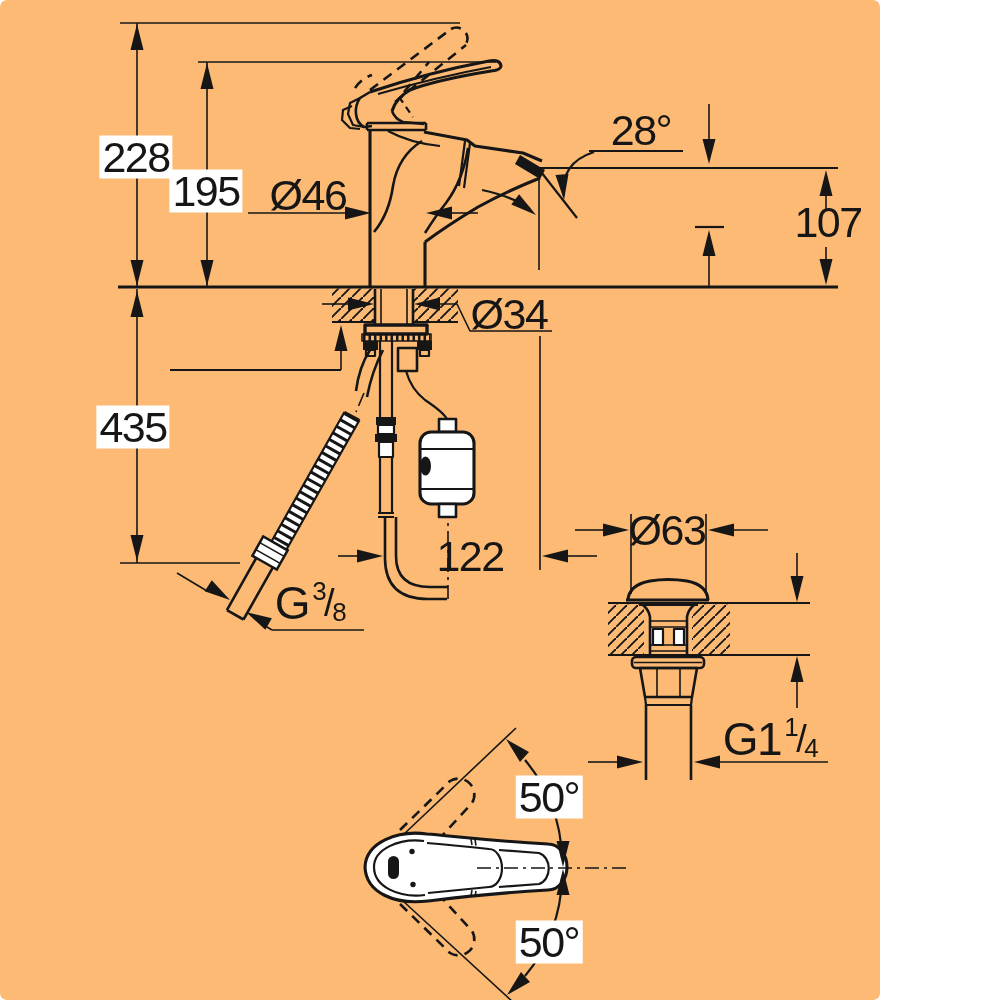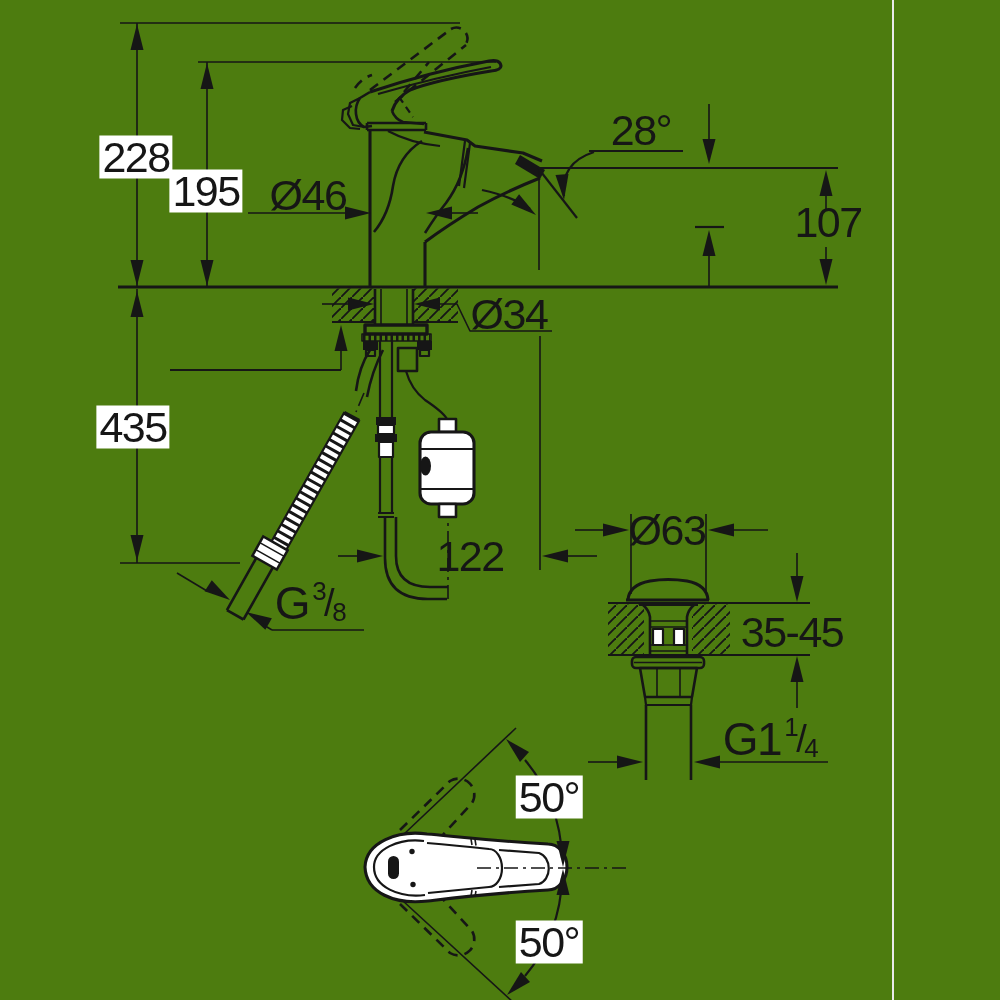--- a/index.html
+++ b/index.html
@@ -1,17 +1,17 @@
 <!DOCTYPE html>
 <html><head>
 <meta charset="utf-8">
 <style>
   html,body{margin:0;padding:0;background:#fff;}
-  .canvas{position:relative;width:1000px;height:1000px;background:#4d7c0f;overflow:hidden;
-          font-family:"Liberation Sans", sans-serif;color:#161616;}
+  .canvas{position:relative;width:880px;height:1000px;background:#fdba74;overflow:hidden;
+          font-family:"Liberation Sans", sans-serif;color:#161616;border-radius:7px;}
   svg{position:absolute;left:0;top:0;}
   .ln{fill:none;stroke:#161616;stroke-linejoin:round;}
   .w1{stroke-width:1.6;} .w2{stroke-width:2.2;} .w25{stroke-width:2.6;} .w3{stroke-width:3.1;}
   .ar{fill:#161616;stroke:none;}
   .dsh{stroke-dasharray:10 7;}
   .dsh2{stroke-dasharray:7 5;}
   .dd{stroke-dasharray:14 5 3 5;}
   .wf{fill:#ffffff;}
   .lbl{position:absolute;transform:translate(-50%,-50%);font-size:43px;letter-spacing:-1.5px;
        white-space:nowrap;line-height:1.0;color:#161616;}
@@ -250,21 +250,20 @@
 
 <div class="lbl bg" style="left:136px;top:157px">228</div>
 <div class="lbl bg" style="left:206px;top:191px">195</div>
 <div class="lbl" style="left:308px;top:195px">Ø46</div>
 <div class="lbl" style="left:641px;top:130px">28°</div>
 <div class="lbl" style="left:828px;top:222px">107</div>
 <div class="lbl" style="left:509px;top:314px">Ø34</div>
 <div class="lbl bg" style="left:133px;top:427px">435</div>
 <div class="lbl" style="left:470px;top:556px">122</div>
 <div class="lbl" style="left:667px;top:530px">Ø63</div>
-<div class="lbl" style="left:792px;top:632px">35-45</div>
 <div class="lbl bg" style="left:549px;top:797px">50°</div>
 <div class="lbl bg" style="left:549px;top:942px">50°</div>
 
 <div class="lbl" style="left:310px;top:603px">
   <span class="frac">
     <span class="fr-big">G</span>
     <span class="fr-sup">3</span>
     <span class="fr-slash">/</span>
     <span class="fr-sub">8</span>
   </span>

